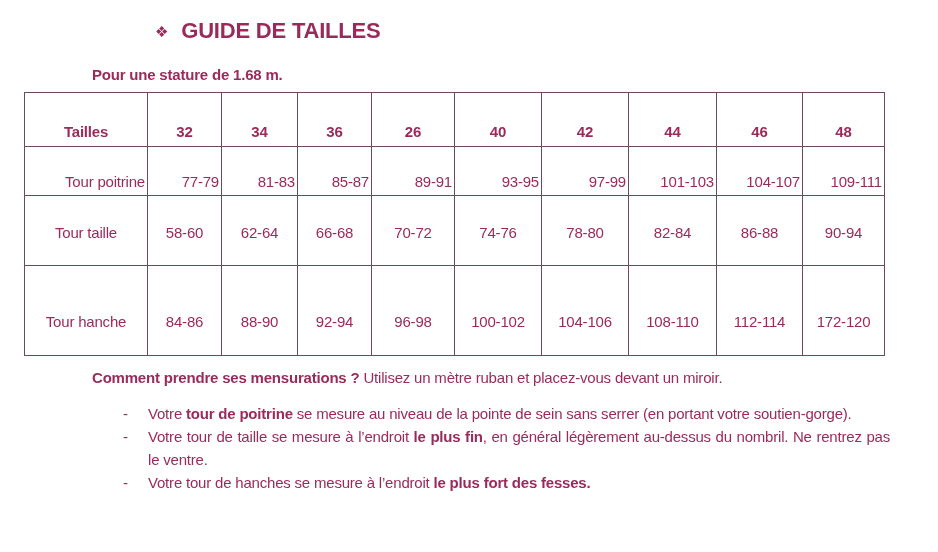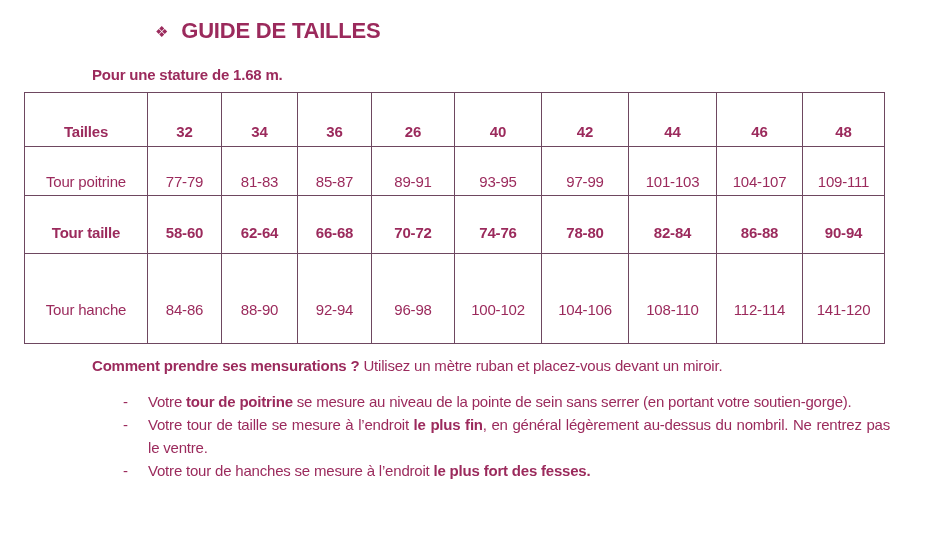--- a/index.html
+++ b/index.html
@@ -23,22 +23,22 @@
     border-collapse:collapse;table-layout:fixed;
     width:860px;margin:9px 0 0 24px;
   }
   table.size-table td{
     border:1.5px solid #6E4760;
     text-align:center;vertical-align:bottom;
     font-size:15px;padding:0 2px 6px 2px;
     overflow:hidden;white-space:nowrap;
   }
   table.size-table tr.row-head td{height:47px;padding-bottom:6px;font-weight:bold;}
-  table.size-table tr.row-1 td{height:43px;padding-bottom:5px;}
-  table.size-table tr.row-2 td{height:45px;padding-bottom:12px;font-weight:bold;}
+  table.size-table tr.row-1 td{height:43px;padding-bottom:5px;text-align:right;}
+  table.size-table tr.row-2 td{height:45px;padding-bottom:24px;}
   table.size-table tr.row-3 td{height:64px;padding-bottom:25px;}
   .how-to{
     margin:10px 48px 0 92px;
     font-size:15px;line-height:23px;
   }
   .bold{font-weight:bold;}
   .bullets{margin:13px 48px 0 123px;}
   .bullet{display:flex;font-size:15px;line-height:23px;}
   .bullet .dash{width:25px;flex:0 0 25px;}
   .bullet .btext{flex:1;text-align:justify;}
@@ -114,21 +114,21 @@
       <tr class="row-3">
         <td>Tour hanche</td>
         <td>84-86</td>
         <td>88-90</td>
         <td>92-94</td>
         <td>96-98</td>
         <td>100-102</td>
         <td>104-106</td>
         <td>108-110</td>
         <td>112-114</td>
-        <td>141-120</td>
+        <td>172-120</td>
       </tr>
     </tbody>
   </table>
 
   <div class="how-to">
     <span class="bold">Comment prendre ses mensurations ?</span><span> Utilisez un mètre ruban et placez-vous devant un miroir.</span>
   </div>
 
   <div class="bullets">
     <div class="bullet">

